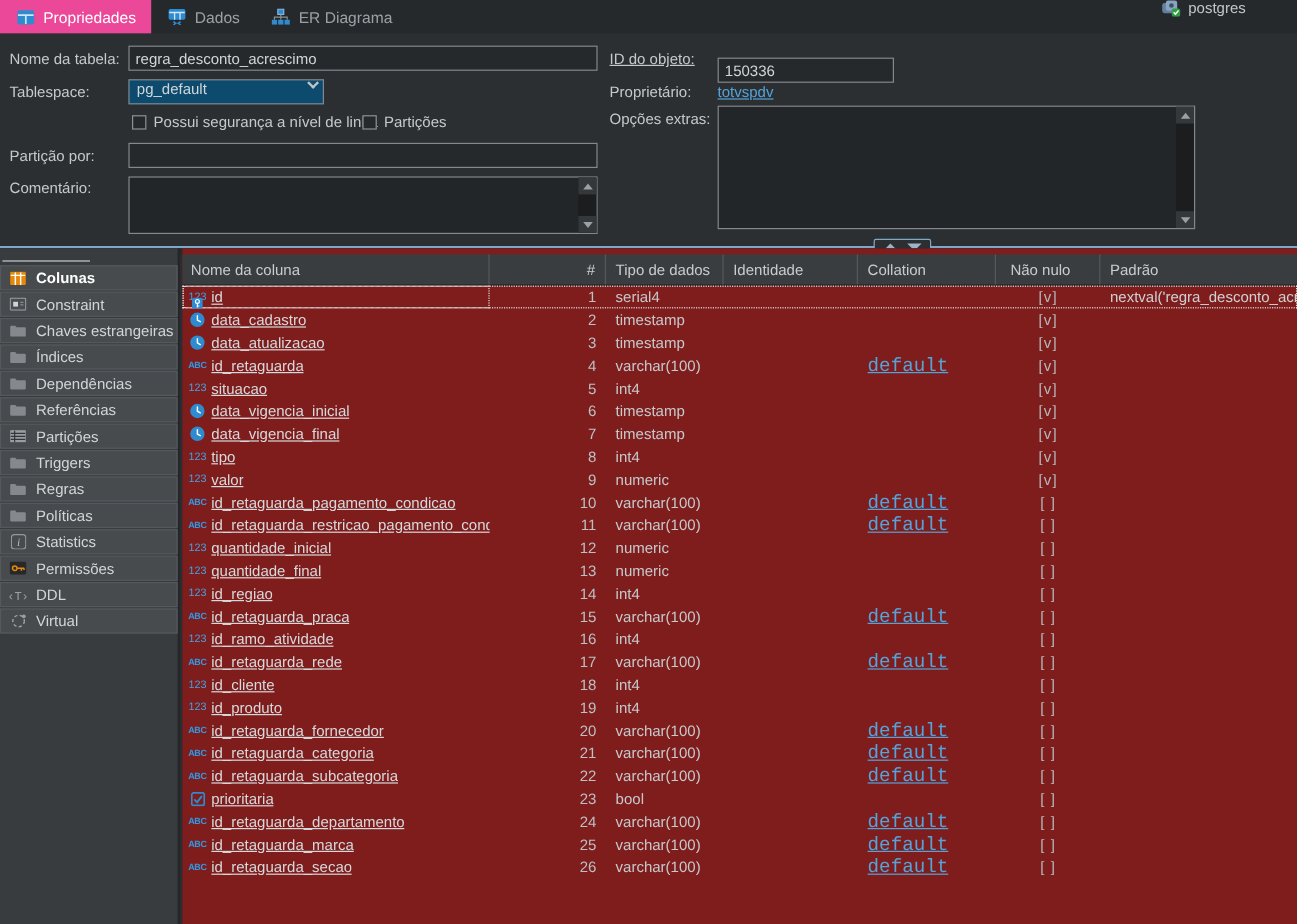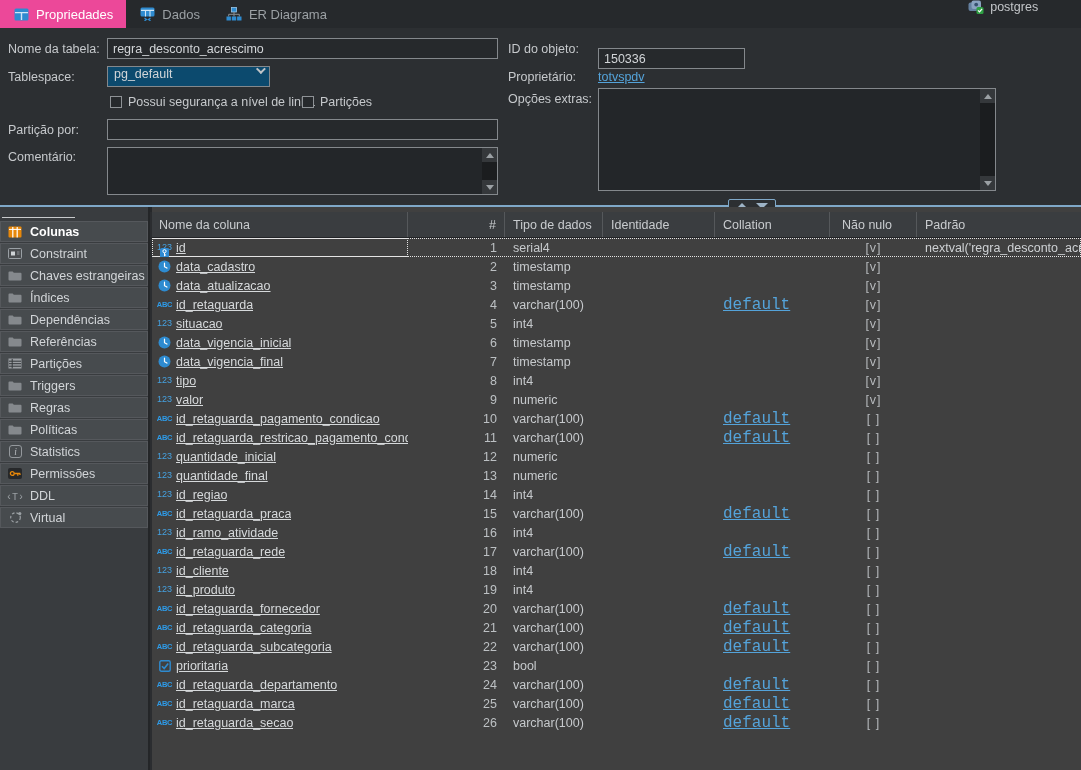--- a/index.html
+++ b/index.html
@@ -53,21 +53,21 @@
            border-right:2px solid #242628;}
   .sb-topline{position:absolute;left:2px;top:10px;width:73px;height:1px;background:#c8cacc;}
   .sb-items{position:absolute;left:0;top:14px;width:100%;}
   .sb-item{height:21px;margin-bottom:1px;background:#474b4e;border:1px solid #55585c;
            display:flex;align-items:center;gap:7px;padding-left:6px;font-size:12.5px;
            color:#d2d5d8;cursor:default;}
   .sb-item.active{color:#ffffff;font-weight:bold;}
   .sb-ic{width:16px;display:flex;align-items:center;justify-content:center;flex:0 0 auto;}
 
   
-  .grid{position:absolute;left:152px;top:0;right:0;bottom:0;background:#404040;overflow:hidden;}
+  .grid{position:absolute;left:152px;top:0;right:0;bottom:0;background:#7f1d1d;overflow:hidden;}
   .ghead{position:absolute;left:0;top:5px;width:100%;height:26px;background:#3a3d40;
          display:grid;grid-template-columns:256px 97px 98px 112px 115px 87px 1fr;
          border-bottom:1px solid #222427;}
   .hcell{display:flex;align-items:center;padding-left:8px;font-size:12.5px;color:#c9cccf;
          border-right:1px solid #55585b;white-space:nowrap;overflow:hidden;}
   .hcell.h-num{justify-content:flex-end;padding-right:8px;padding-left:0;}
   .hcell.h-name{padding-left:7px;}
   .hcell:last-child{border-right:none;}
   .grows{position:absolute;left:0;top:31px;width:100%;}
   .grow{height:19px;display:grid;grid-template-columns:256px 97px 98px 112px 115px 87px 1fr;
@@ -158,21 +158,21 @@
           </span>
         <span>TotvsPDV</span>
       </div>
     </div>
   </div>
 
   <div class="form">
     <span class="lbl" style="left:8px;top:14px;">Nome da tabela:</span>
     <input class="inp" style="left: 107px; top: 10px; width: 391px;" value="regra_desconto_acrescimo">
 
-    <span class="lbl" style="left:508px;top:14px;">ID do objeto:</span>
+    <span class="lbl" style="left:508px;top:14px;text-decoration:underline;">ID do objeto:</span>
     <input class="inp" style="left: 598px; top: 20px; width: 147px;" value="150336">
 
     <span class="lbl" style="left:8px;top:42px;">Tablespace:</span>
     <div class="select" style="left:107px;top:38px;width:163px;">
       <span>pg_default</span>
       <span class="chevron"></span>
     </div>
 
     <span class="lbl" style="left:508px;top:42px;">Proprietário:</span>
     <a class="link" style="position:absolute;left:598px;top:42px;font-size:12.5px;">totvspdv</a>

